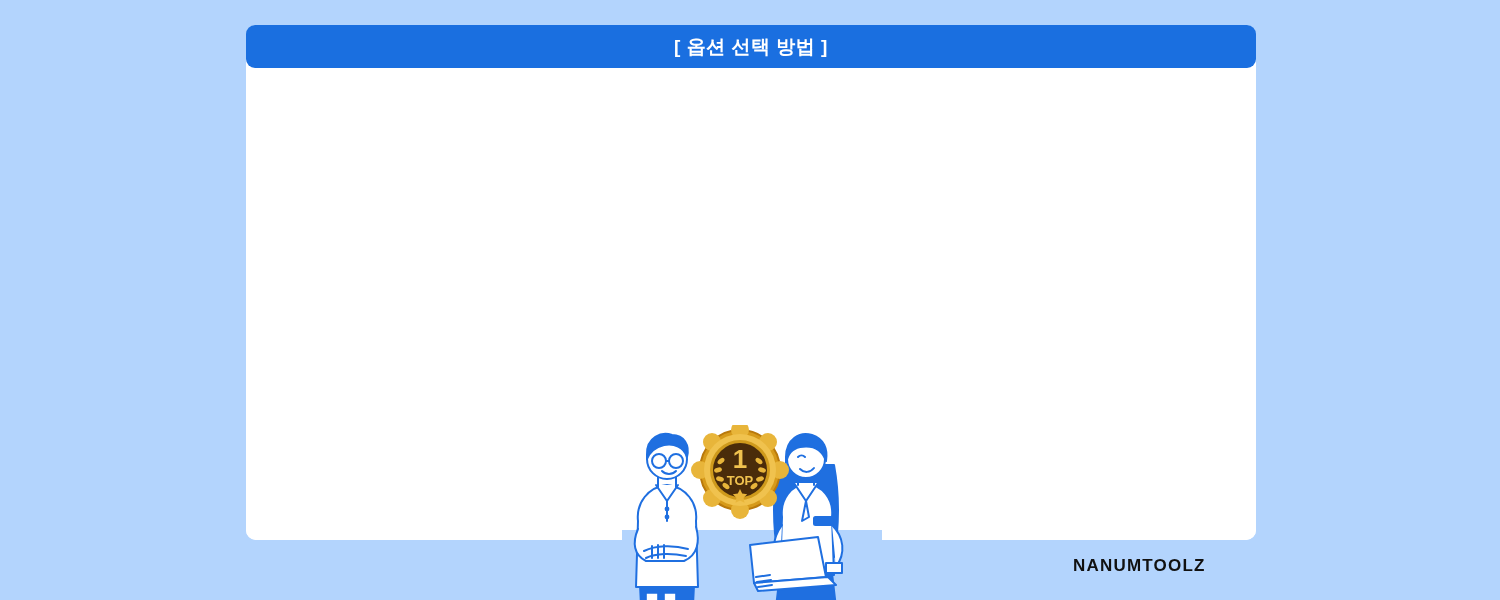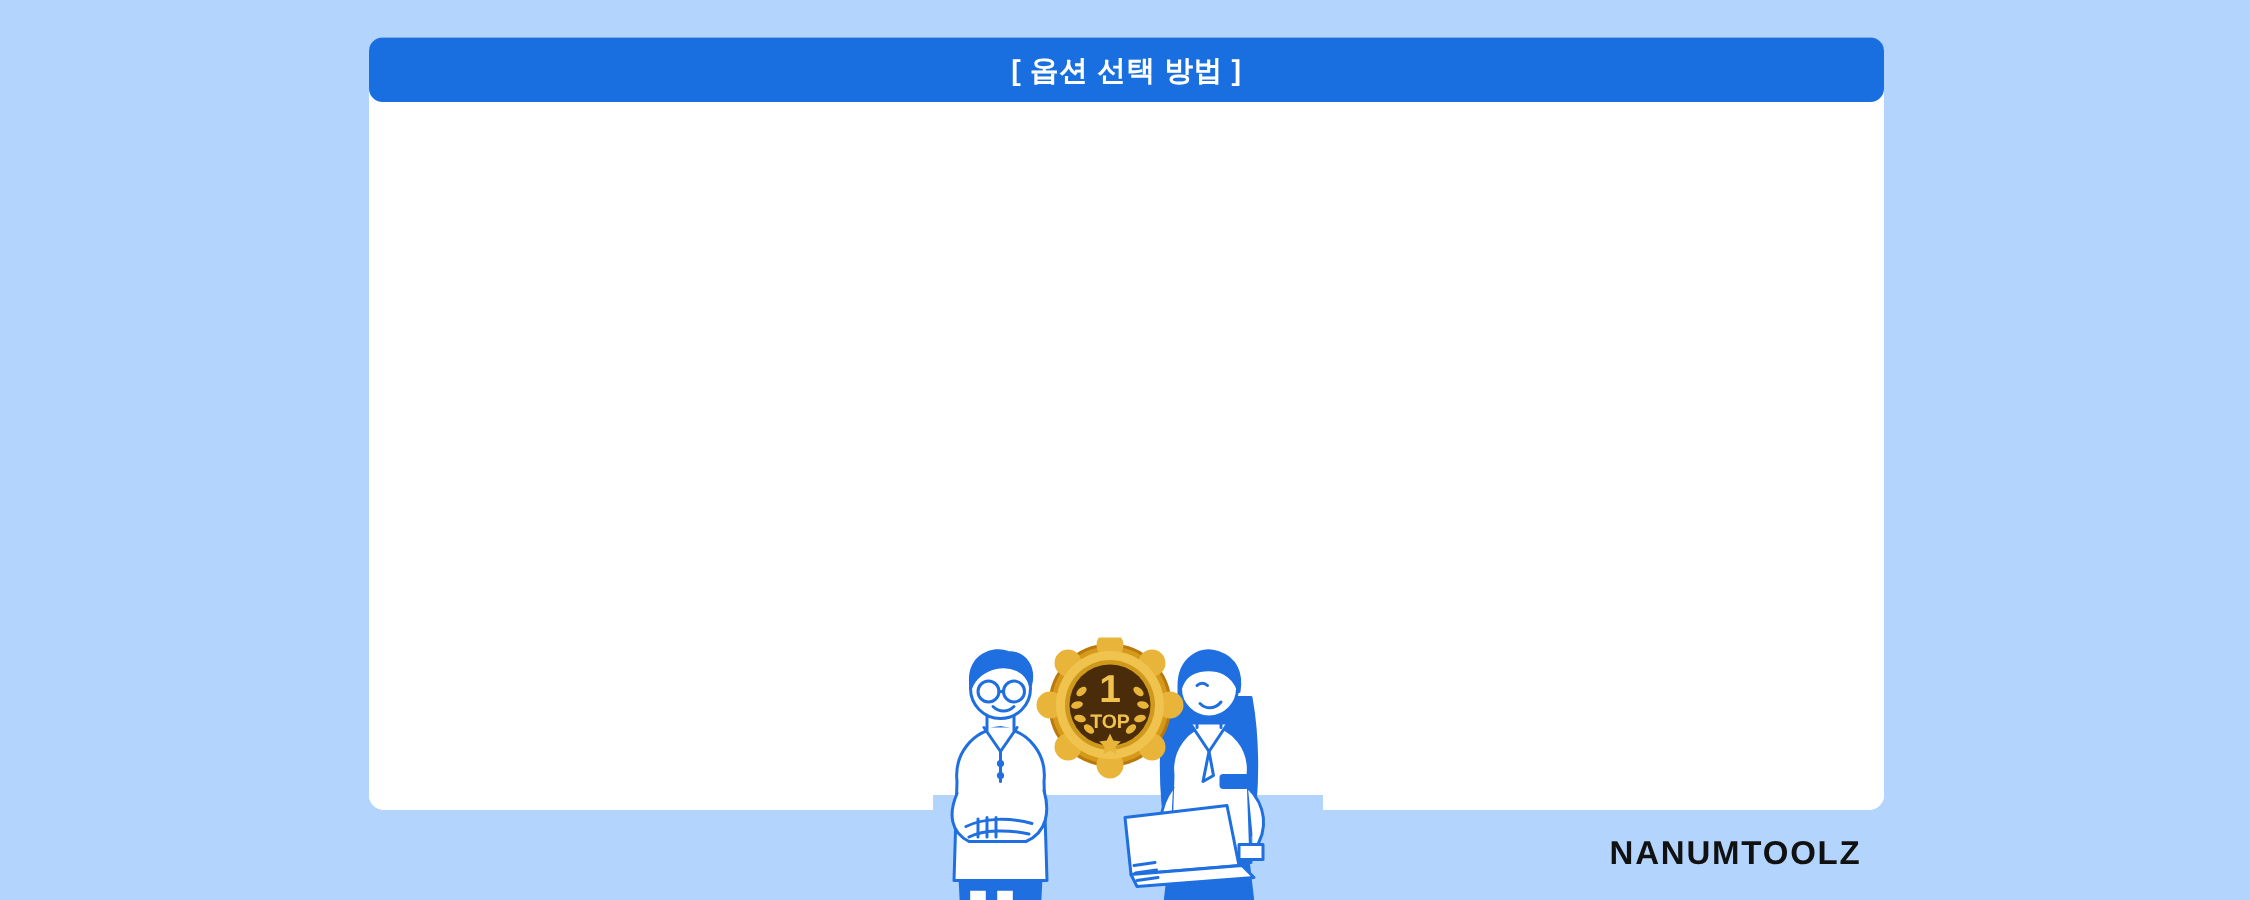--- a/index.html
+++ b/index.html
@@ -151,21 +151,21 @@
     width: 260px;
     height: 200px;
     z-index: 4;
   }
 
   
   .brand {
     position: absolute;
     left: 1073px;
     top: 556px;
-    font-size: 22px;
+    font-size: 17px;
     font-weight: bold;
     color: #111111;
     letter-spacing: 1.2px;
     z-index: 5;
   }
 </style>
 </head>
 <body>
 
 <div class="card">

